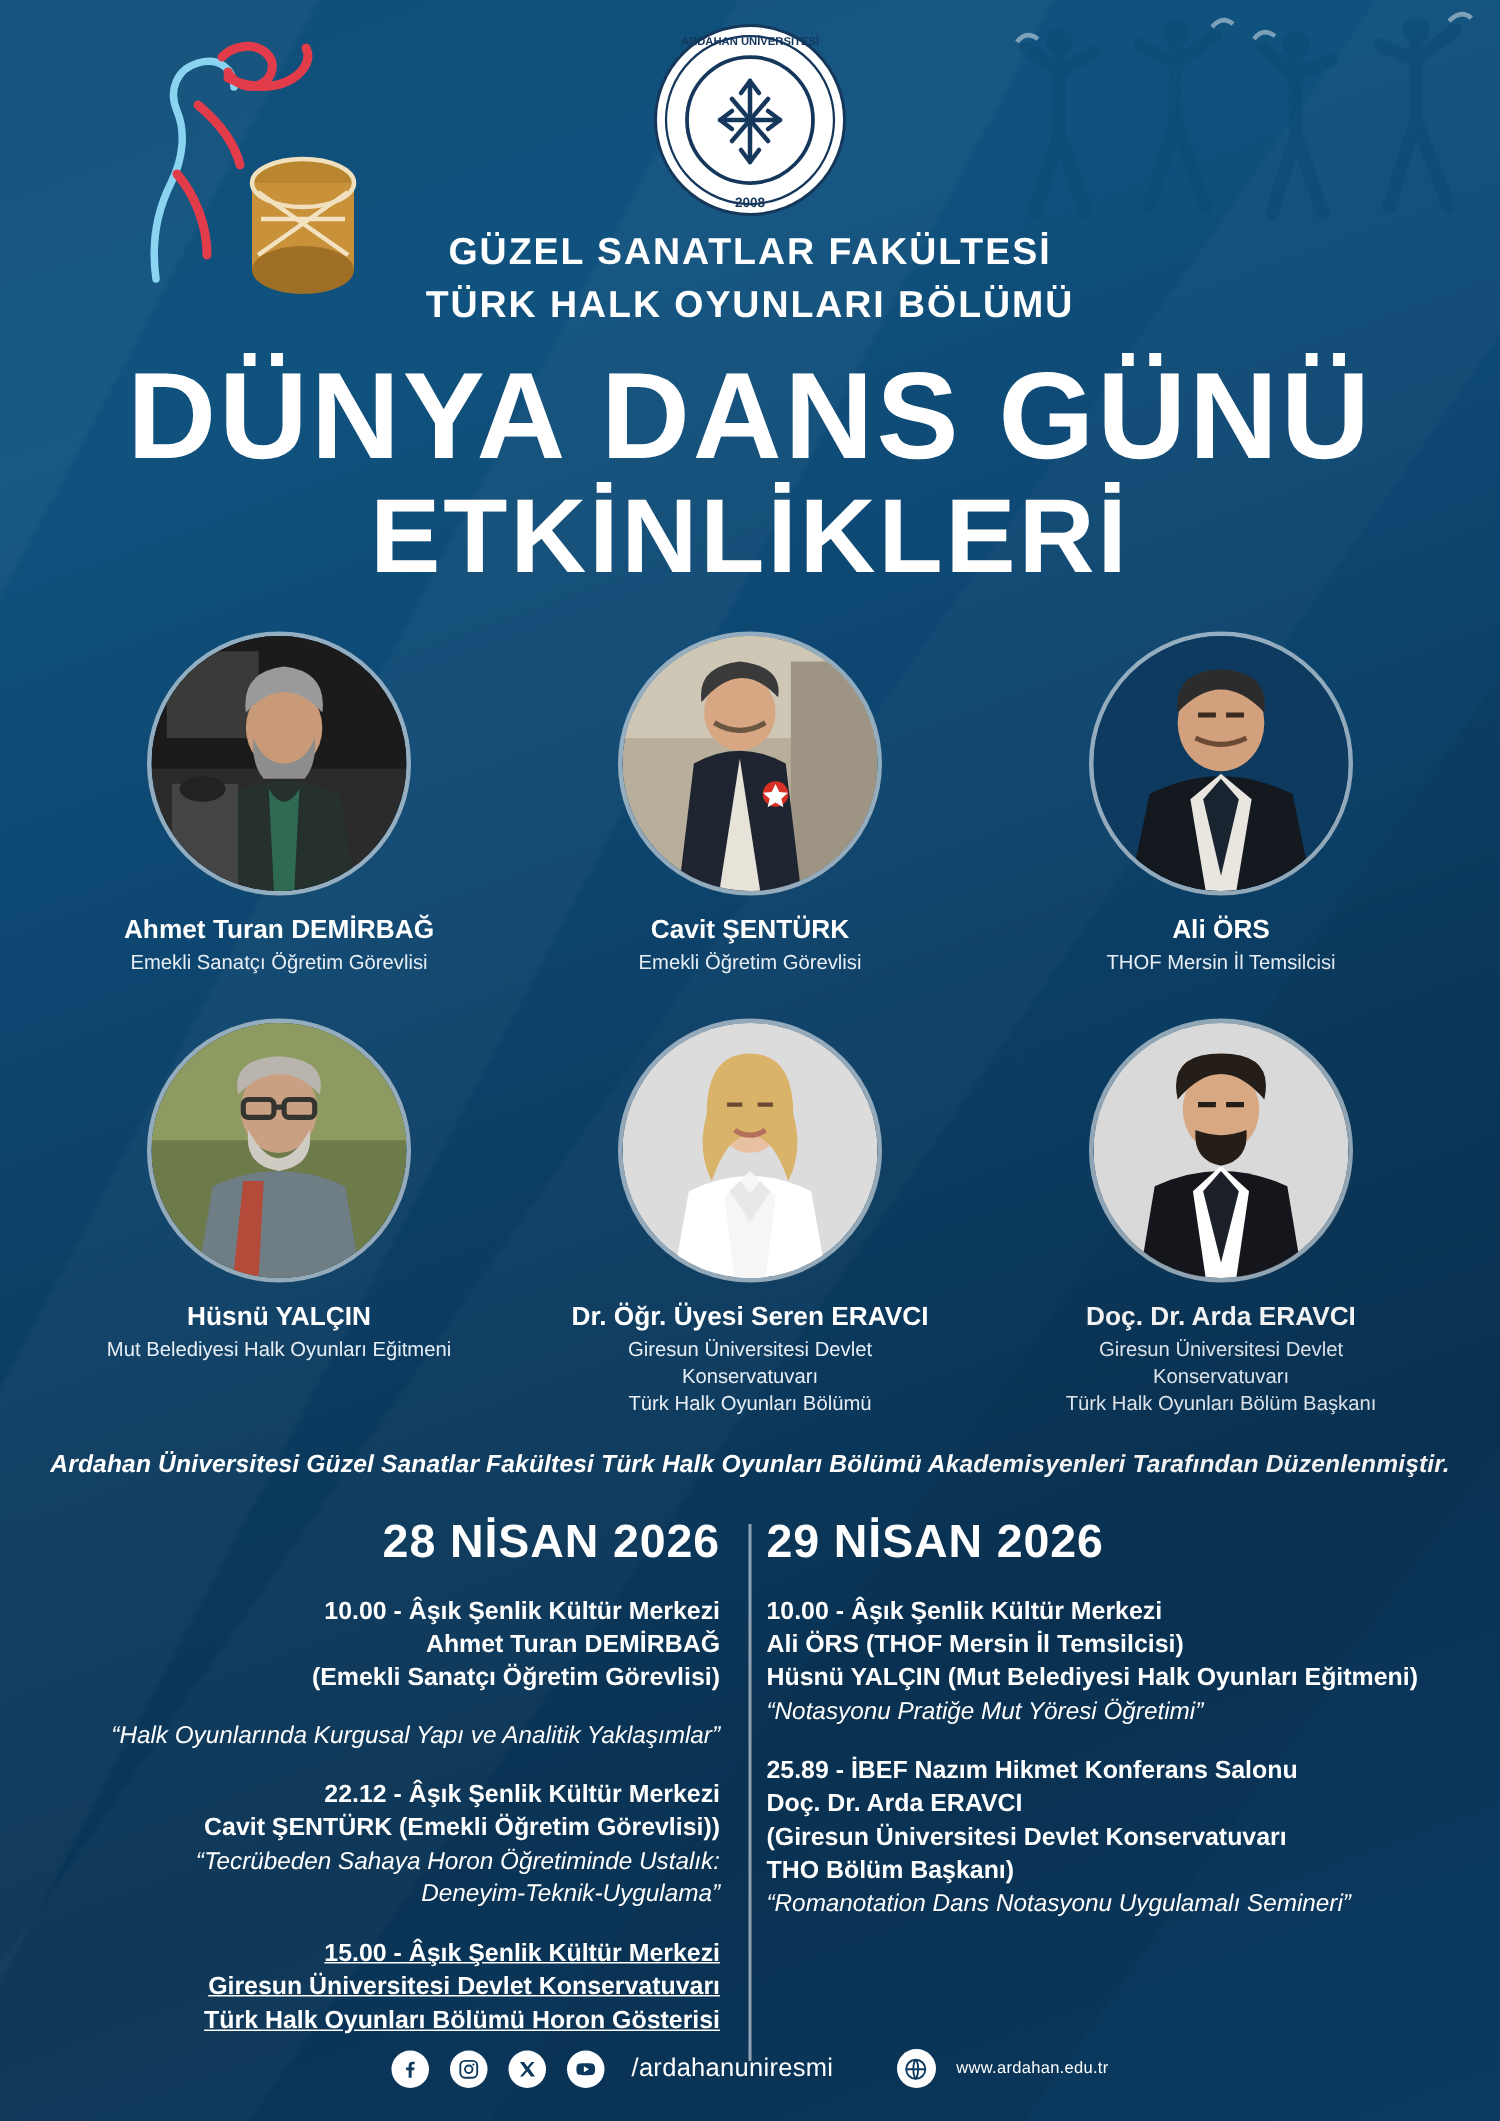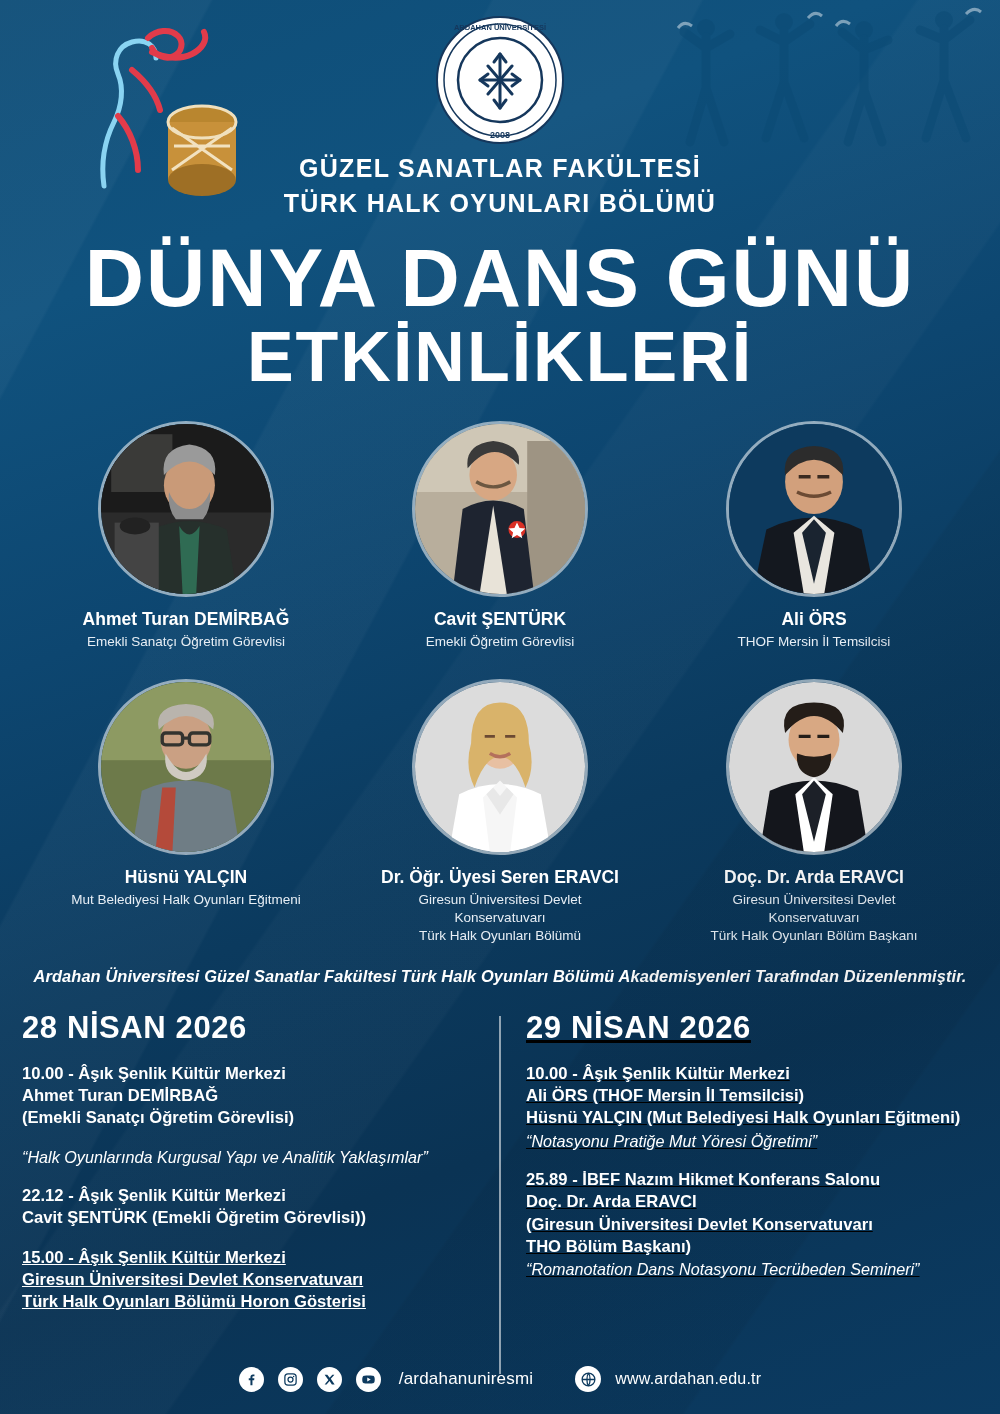--- a/index.html
+++ b/index.html
@@ -125,22 +125,22 @@
   }
 
   
   .program {
     margin-top: 24px;
     display: flex;
     padding: 0 22px;
     position: relative;
   }
   .col { width: 50%; position: relative; }
-  .col.left { padding-right: 32px; text-align: left; }
-  .col.right { padding-left: 26px; text-align: left; text-decoration: underline; }
+  .col.left { padding-right: 20px; text-align: right; }
+  .col.right { padding-left: 11px; text-align: left; }
   .divider {
     position: absolute;
     left: 50%; top: 6px;
     width: 2px;
     height: 358px;
     background: rgba(255,255,255,0.55);
     transform: translateX(-1px);
   }
   .daydate {
     color: #ffffff;
@@ -173,21 +173,21 @@
     justify-content: center;
     gap: 14px;
     color: #ffffff;
   }
   .sicon {
     width: 25px; height: 25px; border-radius: 50%;
     background: #ffffff;
     display: flex; align-items: center; justify-content: center;
   }
   .handle { font-size: 17px; margin-left: 4px; letter-spacing: 0.2px; }
-  .weblink { font-size: 16px; letter-spacing: 0.2px; }
+  .weblink { font-size: 11px; letter-spacing: 0.2px; }
   .globe {
     width: 26px; height: 26px; border-radius: 50%;
     background: #ffffff; margin-left: 28px;
     display: flex; align-items: center; justify-content: center;
   }
 </style>
 </head>
 <body>
 
 <div class="poster">
@@ -389,20 +389,22 @@
       <div class="block">
         <div class="ln" style="white-space:pre-line;">10.00 - Âşık Şenlik Kültür Merkezi
 Ahmet Turan DEMİRBAĞ
 (Emekli Sanatçı Öğretim Görevlisi)</div>
         <div class="it" style="white-space:pre-line;margin-top:17px;">“Halk Oyunlarında Kurgusal Yapı ve Analitik Yaklaşımlar”</div>
       </div>
 
       <div class="block">
         <div class="ln" style="white-space:pre-line;">22.12 - Âşık Şenlik Kültür Merkezi
 Cavit ŞENTÜRK (Emekli Öğretim Görevlisi))</div>
+        <div class="it" style="white-space:pre-line;">“Tecrübeden Sahaya Horon Öğretiminde Ustalık:
+Deneyim-Teknik-Uygulama”</div>
       </div>
 
       <div class="block">
         <div class="ln" style="white-space:pre-line;text-decoration:underline;">15.00 - Âşık Şenlik Kültür Merkezi
 Giresun Üniversitesi Devlet Konservatuvarı
 Türk Halk Oyunları Bölümü Horon Gösterisi</div>
         <div class="it" style="white-space:pre-line;"></div>
       </div>
     </div>
 
@@ -415,21 +417,21 @@
 Hüsnü YALÇIN (Mut Belediyesi Halk Oyunları Eğitmeni)</div>
         <div class="it" style="white-space:pre-line;">“Notasyonu Pratiğe Mut Yöresi Öğretimi”</div>
       </div>
 
 
       <div class="block">
         <div class="ln" style="white-space:pre-line;">25.89 - İBEF Nazım Hikmet Konferans Salonu
 Doç. Dr. Arda ERAVCI
 (Giresun Üniversitesi Devlet Konservatuvarı
  THO Bölüm Başkanı)</div>
-        <div class="it" style="white-space:pre-line;">“Romanotation Dans Notasyonu Tecrübeden Semineri”</div>
+        <div class="it" style="white-space:pre-line;">“Romanotation Dans Notasyonu Uygulamalı Semineri”</div>
       </div>
     </div>
   </div>
 
   <div class="footer">
     <span class="sicon">
       <svg width="15" height="15" viewBox="0 0 24 24" fill="#0d3a5e">
           <path d="M13.5 21v-8h2.7l.4-3h-3.1V8.2c0-.9.3-1.5 1.6-1.5h1.6V4c-.3 0-1.3-.1-2.4-.1-2.4 0-4 1.4-4 4.1V10H7.6v3h2.7v8z"></path>
         </svg>
     </span>

